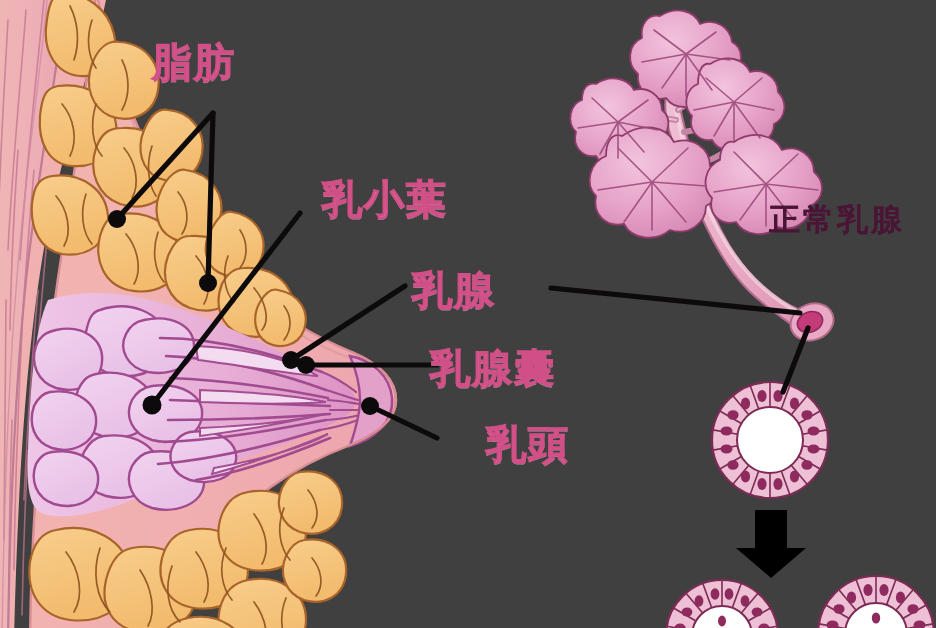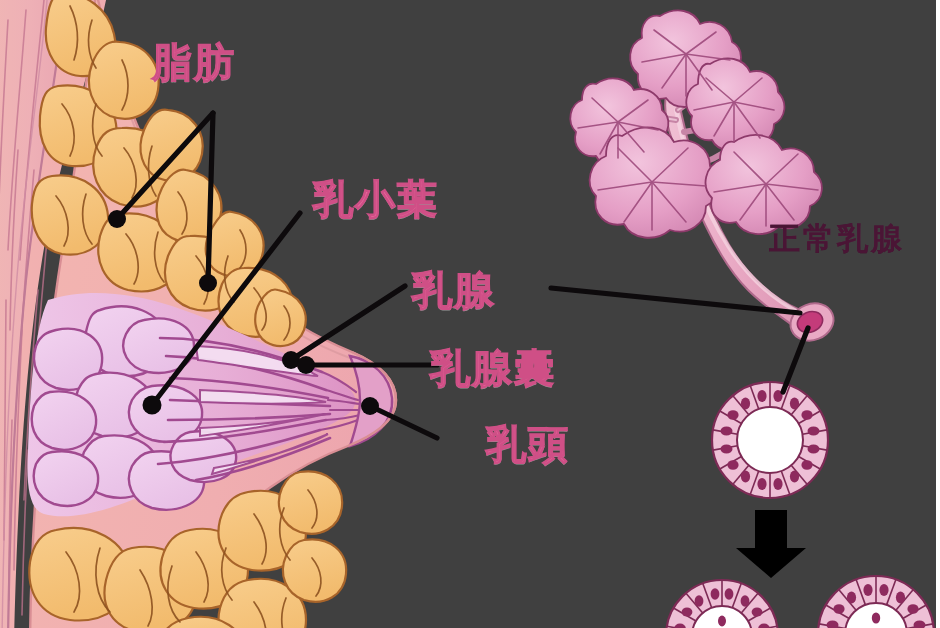--- a/index.html
+++ b/index.html
@@ -24,25 +24,25 @@
   }
   .lbl-purple{
     color:#4a1535;
     font-size:31px;
     letter-spacing:3px;
     background:linear-gradient(180deg,#3a0f2c 0%,#5e1f45 45%,#2e0c22 100%);
     -webkit-background-clip:text;
     background-clip:text;
   }
   #l-fat{left:152px;top:35px;}
-  #l-lobule{left:313px;top:172px;text-align:right;}
+  #l-lobule{left:322px;top:172px;text-align:right;}
   #l-gland{left:412px;top:263px;}
   #l-cyst{left:430px;top:341px;}
   #l-nipple{left:445px;top:417px;margin-left:41px;}
-  #l-normal{left:769px;top:218px;}
+  #l-normal{left:769px;top:199px;}
   #l-hyper{left:566px;top:516px;}
 </style>
 </head>
 <body>
 
 <div id="stage">
 
   <svg id="art" viewBox="0 0 940 628" xmlns="http://www.w3.org/2000/svg">
 
     <defs>

